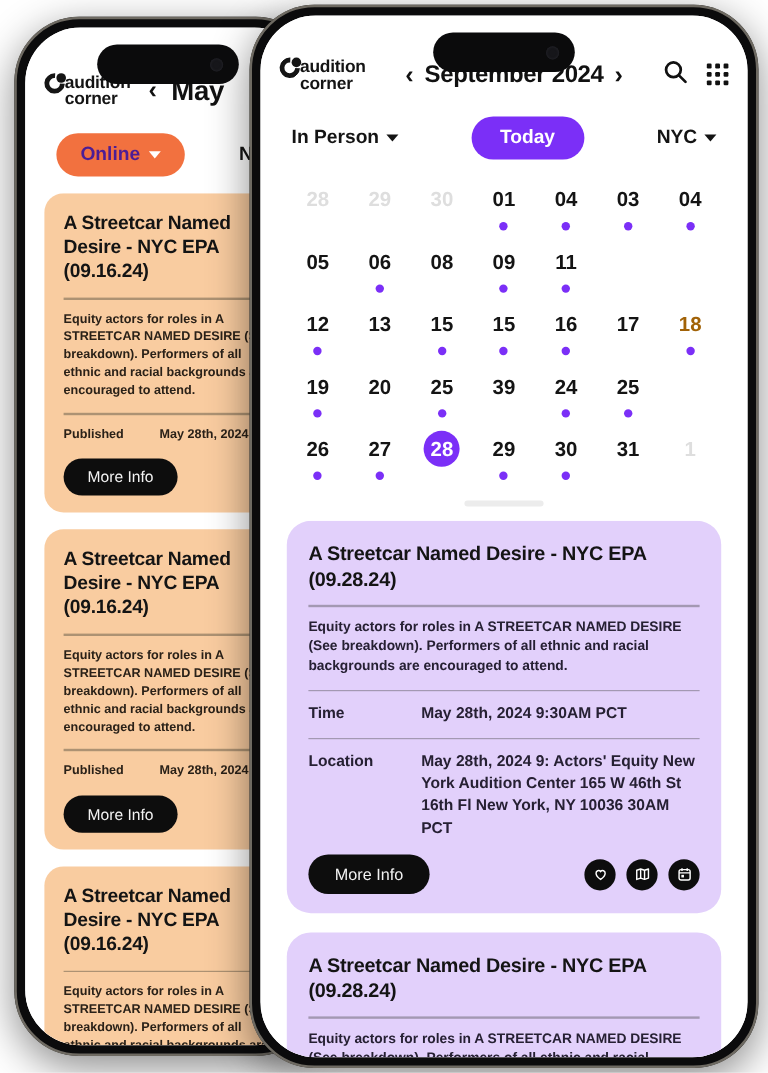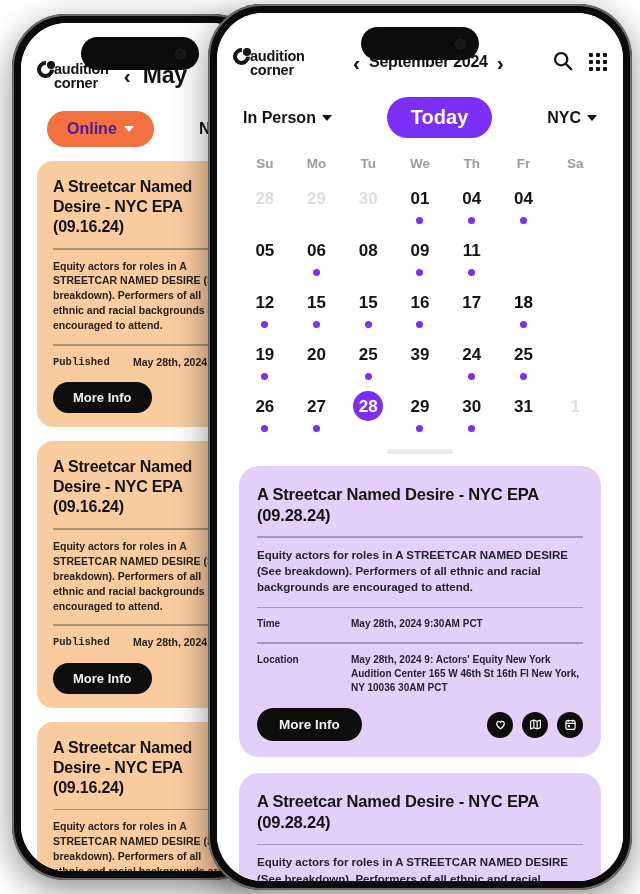--- a/index.html
+++ b/index.html
@@ -64,92 +64,92 @@
     border-radius:50%; background:#151515;
   }
   .logo-text { line-height:1.0; margin-left:-3px; margin-top:2px; }
   .logo-text span { display:block; font-weight:700; color:#141414; letter-spacing:-.2px; }
   #phone-right .logo-text span { font-size:14.5px; }
   #phone-left  .logo-text span { font-size:14.5px; }
 
   
   .monthnav { display:flex; align-items:center; gap:9px; color:#111; flex:1 1 auto; justify-content:center; }
   .chev { font-size:21px; font-weight:700; color:#111; line-height:1; user-select:none; }
-  .month-label { font-size:16px; font-weight:700; color:#111; white-space:nowrap; letter-spacing:-.3px; }
+  .month-label { font-size:20px; font-weight:700; color:#111; white-space:nowrap; letter-spacing:-.3px; }
   #phone-left .month-label { font-size:23px; }
   #phone-left .monthnav { justify-content:flex-start; gap:12px; padding-left:6px; }
 
   .topicons { display:flex; align-items:center; gap:16px; flex:0 0 auto; }
   .ic-search { width:21px; height:21px; }
   .ic-grid { display:grid; grid-template-columns:repeat(3,4px); grid-auto-rows:4px; gap:3px; }
   .ic-grid i { width:4px; height:4px; background:#111; border-radius:1px; }
 
   
   .filters { display:flex; align-items:center; justify-content:space-between; padding:10px 26px 14px; flex:0 0 auto; }
   .filter { display:flex; align-items:center; gap:6px; font-size:16px; font-weight:600; color:#141414; white-space:nowrap; }
   .caret { width:0;height:0;border-left:5px solid transparent;border-right:5px solid transparent;border-top:6px solid #141414; }
   .pill-today {
-    background:#7b2ff7; color:#fff; font-size:20px; font-weight:700;
+    background:#7b2ff7; color:#fff; font-size:16px; font-weight:700;
     padding:9px 24px; border-radius:999px; white-space:nowrap;
   }
   .pill-online {
     background:#f2713f; color:#4c1d95; font-size:16px; font-weight:700;
     padding:9px 20px; border-radius:999px; display:flex; align-items:center; gap:7px; white-space:nowrap;
   }
   .pill-online .caret { border-top-color:#fff; }
 
   
   .cal { padding:4px 22px 0; flex:0 0 auto; }
   .cal-row { display:grid; grid-template-columns:repeat(7,1fr); align-items:start; }
   .dow { text-align:center; font-size:13.5px; font-weight:600; color:#9b9b9b; padding-bottom:12px; }
   .daycell { display:flex; flex-direction:column; align-items:center; justify-content:flex-start; height:52px; }
   .daynum {
     font-size:17px; font-weight:700; color:#141414; line-height:1;
     width:30px; height:30px; display:flex; align-items:center; justify-content:center;
     border-radius:50%;
   }
   .daynum.muted { color:#dedede; }
-  .daynum.accent { color:#000000; }
+  .daynum.accent { color:#a16207; }
   .daynum.today { background:#7b2ff7; color:#fff; }
   .dot { width:7px; height:7px; border-radius:50%; background:#7b2ff7; margin-top:4px; }
   .dot.hidden { visibility:hidden; }
   .scrollbar { width:66px; height:5px; border-radius:3px; background:#ececec; margin:6px auto 12px; }
 
   
   .cards { padding:0 22px 10px; display:flex; flex-direction:column; gap:16px; overflow:hidden; flex:1 1 auto; }
   .card { border-radius:20px; padding:18px 18px 16px; }
   .card.purple { background:#e2d0fb; }
   .card.orange { background:#f9ccA0; }
   .card-title { font-size:16.5px; font-weight:700; color:#141414; line-height:1.25; letter-spacing:-.2px; }
   .rule { height:1.5px; background:#6f6a76; opacity:.55; margin:11px 0 9px; }
   .card.orange .rule { background:#7a6b55; opacity:.6; }
   .card-desc { font-size:11.5px; font-weight:700; color:#262033; line-height:1.42; }
   .card.orange .card-desc { color:#2a2118; }
-  .kv { display:flex; gap:10px; font-size:10px; font-weight:700; color:#262033; line-height:1.42; }
+  .kv { display:flex; gap:10px; font-size:13px; font-weight:700; color:#262033; line-height:1.42; }
   .kv .k { flex:0 0 84px; }
   .kv .v { flex:1 1 auto; }
   .card.orange .kv { color:#2a2118; }
   .card-foot { display:flex; align-items:center; justify-content:space-between; margin-top:13px; }
   .btn-more {
-    background:#0d0d0d; color:#f2f2f2; font-size:13.5px; font-weight:700;
+    background:#0d0d0d; color:#f2f2f2; font-size:13.5px; font-weight:400;
     padding:9px 22px; border-radius:999px; border:none; white-space:nowrap;
   }
   .actions { display:flex; gap:9px; }
   .abtn {
     width:26px; height:26px; border-radius:50%; background:#0d0d0d;
     display:flex; align-items:center; justify-content:center;
   }
   .abtn svg { width:13px; height:13px; }
 
   
   #phone-left .cards { padding:0 16px 10px; gap:14px; }
   #phone-left .card { padding:16px 16px 14px; border-radius:16px; }
   #phone-left .card-title { font-size:16px; }
   #phone-left .card-desc, #phone-left .kv { font-size:10.5px; }
-  #phone-left .kv .k { flex:0 0 70px;font-family:Liberation Mono, monospace; }
+  #phone-left .kv .k { flex:0 0 70px; }
   #phone-left .btn-more { font-size:13px; padding:8px 20px; }
 </style>
 </head>
 <body>
 
 <div id="stage">
 
   <div class="phone" id="phone-left">
     <div class="screen">
       <div class="notch">
@@ -287,29 +287,20 @@
             <span class="caret"></span>
           </div>
           <div class="pill-today">Today</div>
           <div class="filter">
             <span>NYC</span>
             <span class="caret"></span>
           </div>
         </div>
 
         <div class="cal">
-          <div class="cal-row">
-            <div class="dow">Su</div>
-            <div class="dow">Mo</div>
-            <div class="dow">Tu</div>
-            <div class="dow">We</div>
-            <div class="dow">Th</div>
-            <div class="dow">Fr</div>
-            <div class="dow">Sa</div>
-          </div>
           <div id="calendar-weeks">
               <div class="cal-row">
                 <div class="daycell">
                   <div class="daynum muted">28</div>
                   <div class="dot hidden"></div>
                 </div>
                 <div class="daycell">
                   <div class="daynum muted">29</div>
                   <div class="dot hidden"></div>
                 </div>
@@ -319,20 +310,24 @@
                 </div>
                 <div class="daycell">
                   <div class="daynum">01</div>
                   <div class="dot"></div>
                 </div>
                 <div class="daycell">
                   <div class="daynum">04</div>
                   <div class="dot"></div>
                 </div>
                 <div class="daycell">
+                  <div class="daynum">03</div>
+                  <div class="dot"></div>
+                </div>
+                <div class="daycell">
                   <div class="daynum">04</div>
                   <div class="dot"></div>
                 </div>
               </div>
               <div class="cal-row">
                 <div class="daycell">
                   <div class="daynum">05</div>
                   <div class="dot hidden"></div>
                 </div>
                 <div class="daycell">
@@ -349,20 +344,24 @@
                 </div>
                 <div class="daycell">
                   <div class="daynum">11</div>
                   <div class="dot"></div>
                 </div>
               </div>
               <div class="cal-row">
                 <div class="daycell">
                   <div class="daynum">12</div>
                   <div class="dot"></div>
+                </div>
+                <div class="daycell">
+                  <div class="daynum">13</div>
+                  <div class="dot hidden"></div>
                 </div>
                 <div class="daycell">
                   <div class="daynum">15</div>
                   <div class="dot"></div>
                 </div>
                 <div class="daycell">
                   <div class="daynum">15</div>
                   <div class="dot"></div>
                 </div>
                 <div class="daycell">

